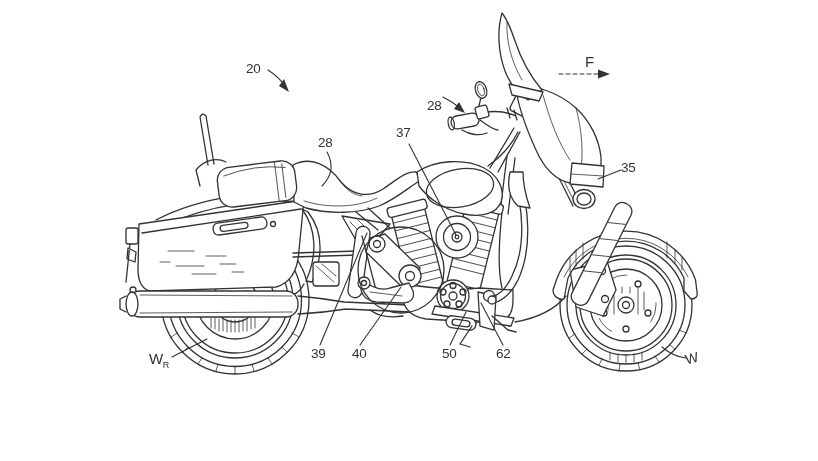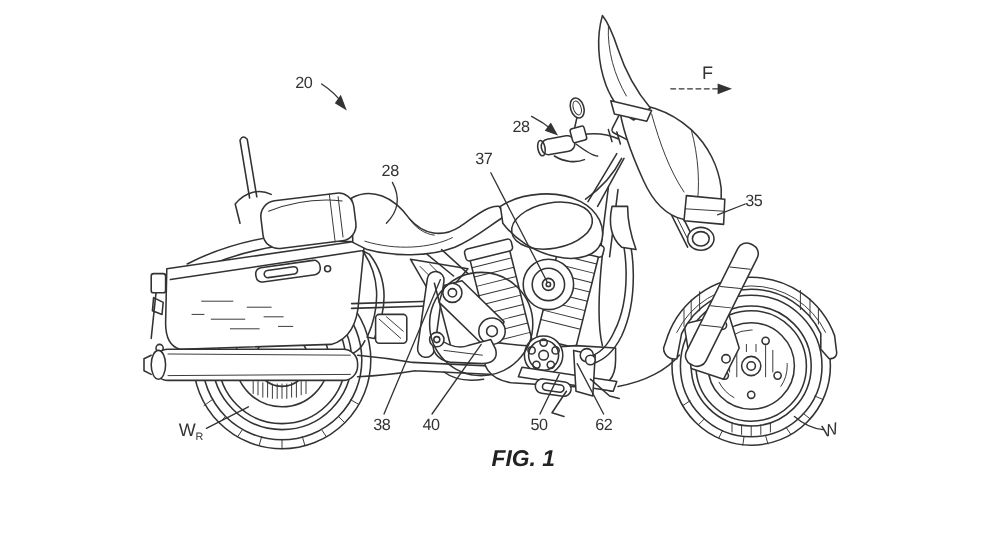--- a/index.html
+++ b/index.html
@@ -244,28 +244,27 @@
   </g>
 
   <circle cx="391" cy="270" r="43" fill="none" stroke="#d6161d" stroke-width="6.5"></circle>
 </svg>
 
   <div class="ref" style="left:236px;top:62px">20</div>
   <div class="ref" style="left:308px;top:136px">28</div>
   <div class="ref" style="left:386px;top:126px">37</div>
   <div class="ref" style="left:417px;top:99px">28</div>
   <div class="ref" style="left:611px;top:161px">35</div>
-  <div class="ref" style="left:301px;top:347px">38</div>
+  <div class="ref" style="left:301px;top:347px">39</div>
   <div class="ref" style="left:342px;top:347px">40</div>
   <div class="ref" style="left:432px;top:347px">50</div>
   <div class="ref" style="left:486px;top:347px">62</div>
 
   <div class="dirlabel" style="left:575px;top:54px">F</div>
 
   <div class="ref" style="left:139px;top:351px;font-size:15px">
     <span>W</span><sub>R</sub>
   </div>
 
   <div class="ref tilt" style="left:675px;top:351px;font-size:14px">W</div>
 
-  <div class="caption">FIG. 1</div>
 
 </div>
 
 </body></html>

